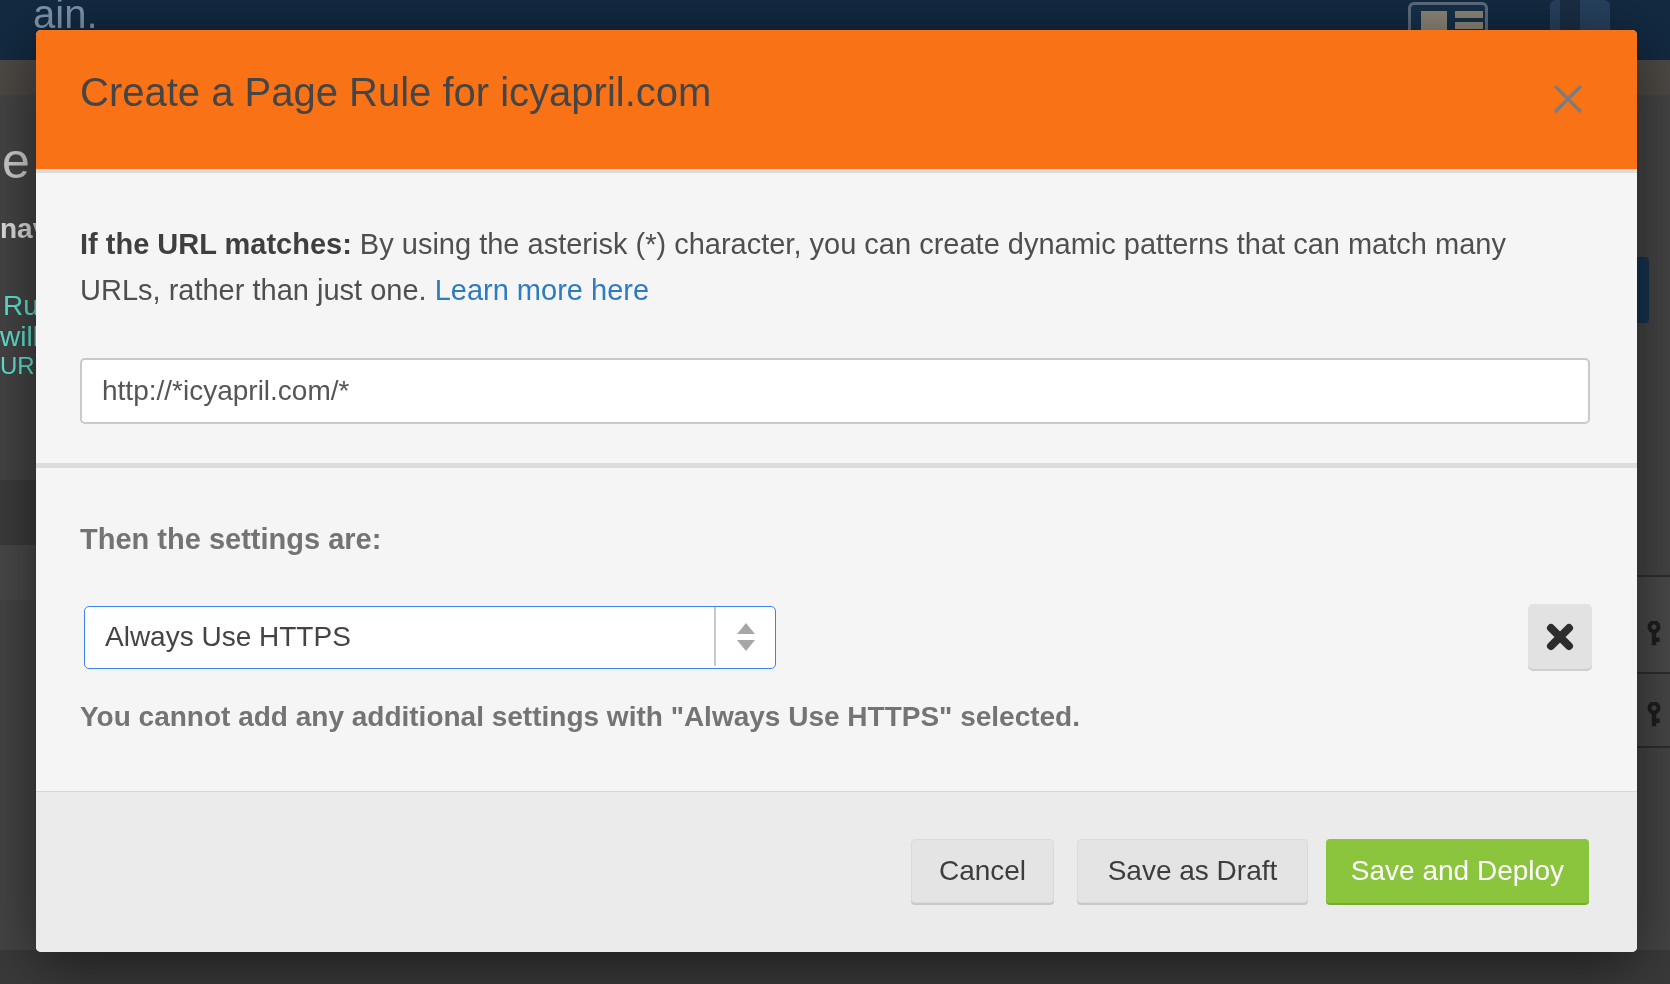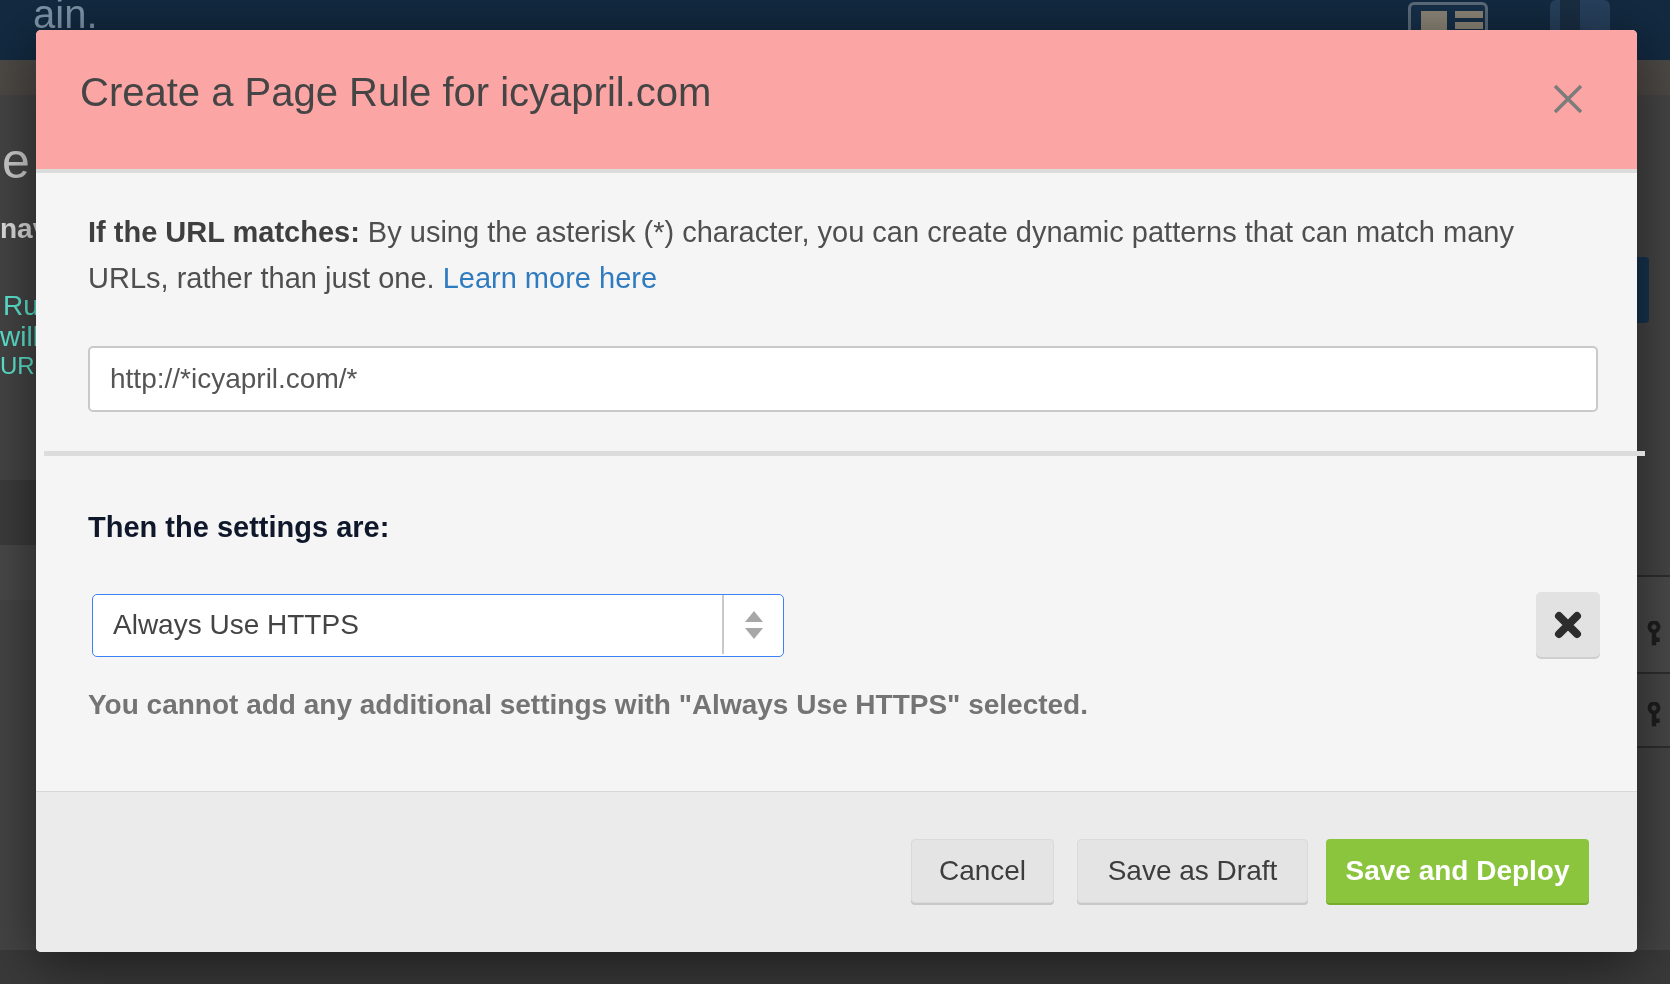--- a/index.html
+++ b/index.html
@@ -39,51 +39,51 @@
   .key-glyph { position:absolute; left:4px; }
 
   
   .modal {
     position:absolute; left:36px; top:30px; width:1601px; height:922px;
     background:#f5f5f5; border-radius:5px; box-shadow:0 12px 60px rgba(0,0,0,0.55);
     z-index:10;
   }
   .modal-header {
     position:absolute; left:0; top:0; width:100%; height:143px;
-    background:#fca5a5; border-bottom:4px solid #dcdcdc; border-radius:5px 5px 0 0;
+    background:#f97316; border-bottom:4px solid #dcdcdc; border-radius:5px 5px 0 0;
   }
   .modal-title {
     position:absolute; left:44px; top:40px;
     font-size:40px; color:#454545; letter-spacing:0;
   }
   .modal-close {
     position:absolute; left:1505px; top:42px; width:54px; height:54px;
     display:flex; align-items:center; justify-content:center; cursor:pointer;
   }
 
-  .modal-body { position:absolute; left:0; top:131px; width:100%; height:614px;margin-left:8px; }
+  .modal-body { position:absolute; left:0; top:143px; width:100%; height:614px; }
   .url-paragraph {
     position:absolute; left:44px; top:48px; width:1480px;
     font-size:29px; line-height:46px; color:#4f4f4f;
   }
   .url-paragraph b { color:#3f3f3f; }
   .link { color:#2f7bbf; cursor:pointer; text-decoration:none; }
 
   .url-input {
     position:absolute; left:44px; top:185px; width:1510px; height:66px;
     background:#ffffff; border:2px solid #c9c9c9; border-radius:5px;
     font-family:"Liberation Sans", sans-serif; font-size:28px; color:#555555;
     padding:0 0 0 20px; outline:none;
   }
 
   .section-divider { position:absolute; left:0; top:290px; width:100%; height:5px; background:#dcdcdc; }
 
   .settings-heading {
     position:absolute; left:44px; top:350px;
-    font-size:29px; font-weight:bold; color:#0f172a;text-align:center;
+    font-size:29px; font-weight:bold; color:#737373;text-align:center;
   }
 
   .setting-row { position:absolute; left:0; top:433px; width:100%; height:63px; }
   .setting-select {
     position:absolute; left:48px; top:0; width:692px; height:63px;
     background:#ffffff; border:1px solid #3b82f6; border-radius:5px; cursor:pointer;
   }
   .setting-select-value {
     position:absolute; left:20px; top:0; line-height:59px;
     font-size:28px; color:#444444; white-space:nowrap;
@@ -116,21 +116,21 @@
     background:#ebebeb; border-top:1px solid #d8d8d8; border-radius:0 0 5px 5px;
   }
   .btn {
     position:absolute; top:47px; height:64px;
     display:flex; align-items:center; justify-content:center;
     font-size:28px; border-radius:4px; cursor:pointer; white-space:nowrap;
   }
   .btn-gray { background:#e4e4e4; color:#3d3d3d; box-shadow:0 2px 0 #c8c8c8; border:1px solid #dadada; }
   .btn-cancel { left:875px; width:143px; }
   .btn-draft  { left:1041px; width:231px; }
-  .btn-deploy { left:1290px; width:263px; background:#8bc53e; color:#ffffff; box-shadow:0 2px 0 #76ad2d;font-weight:bold; }
+  .btn-deploy { left:1290px; width:263px; background:#8bc53e; color:#ffffff; box-shadow:0 2px 0 #76ad2d; }
 </style>
 </head>
 <body>
 
 <div class="bg-bottom-strip"></div>
 <div class="bg-header"></div>
 <div class="bg-subheader"></div>
 <span class="bg-header-text">ain.</span>
 
 <span class="bg-frag frag-e">e</span>

